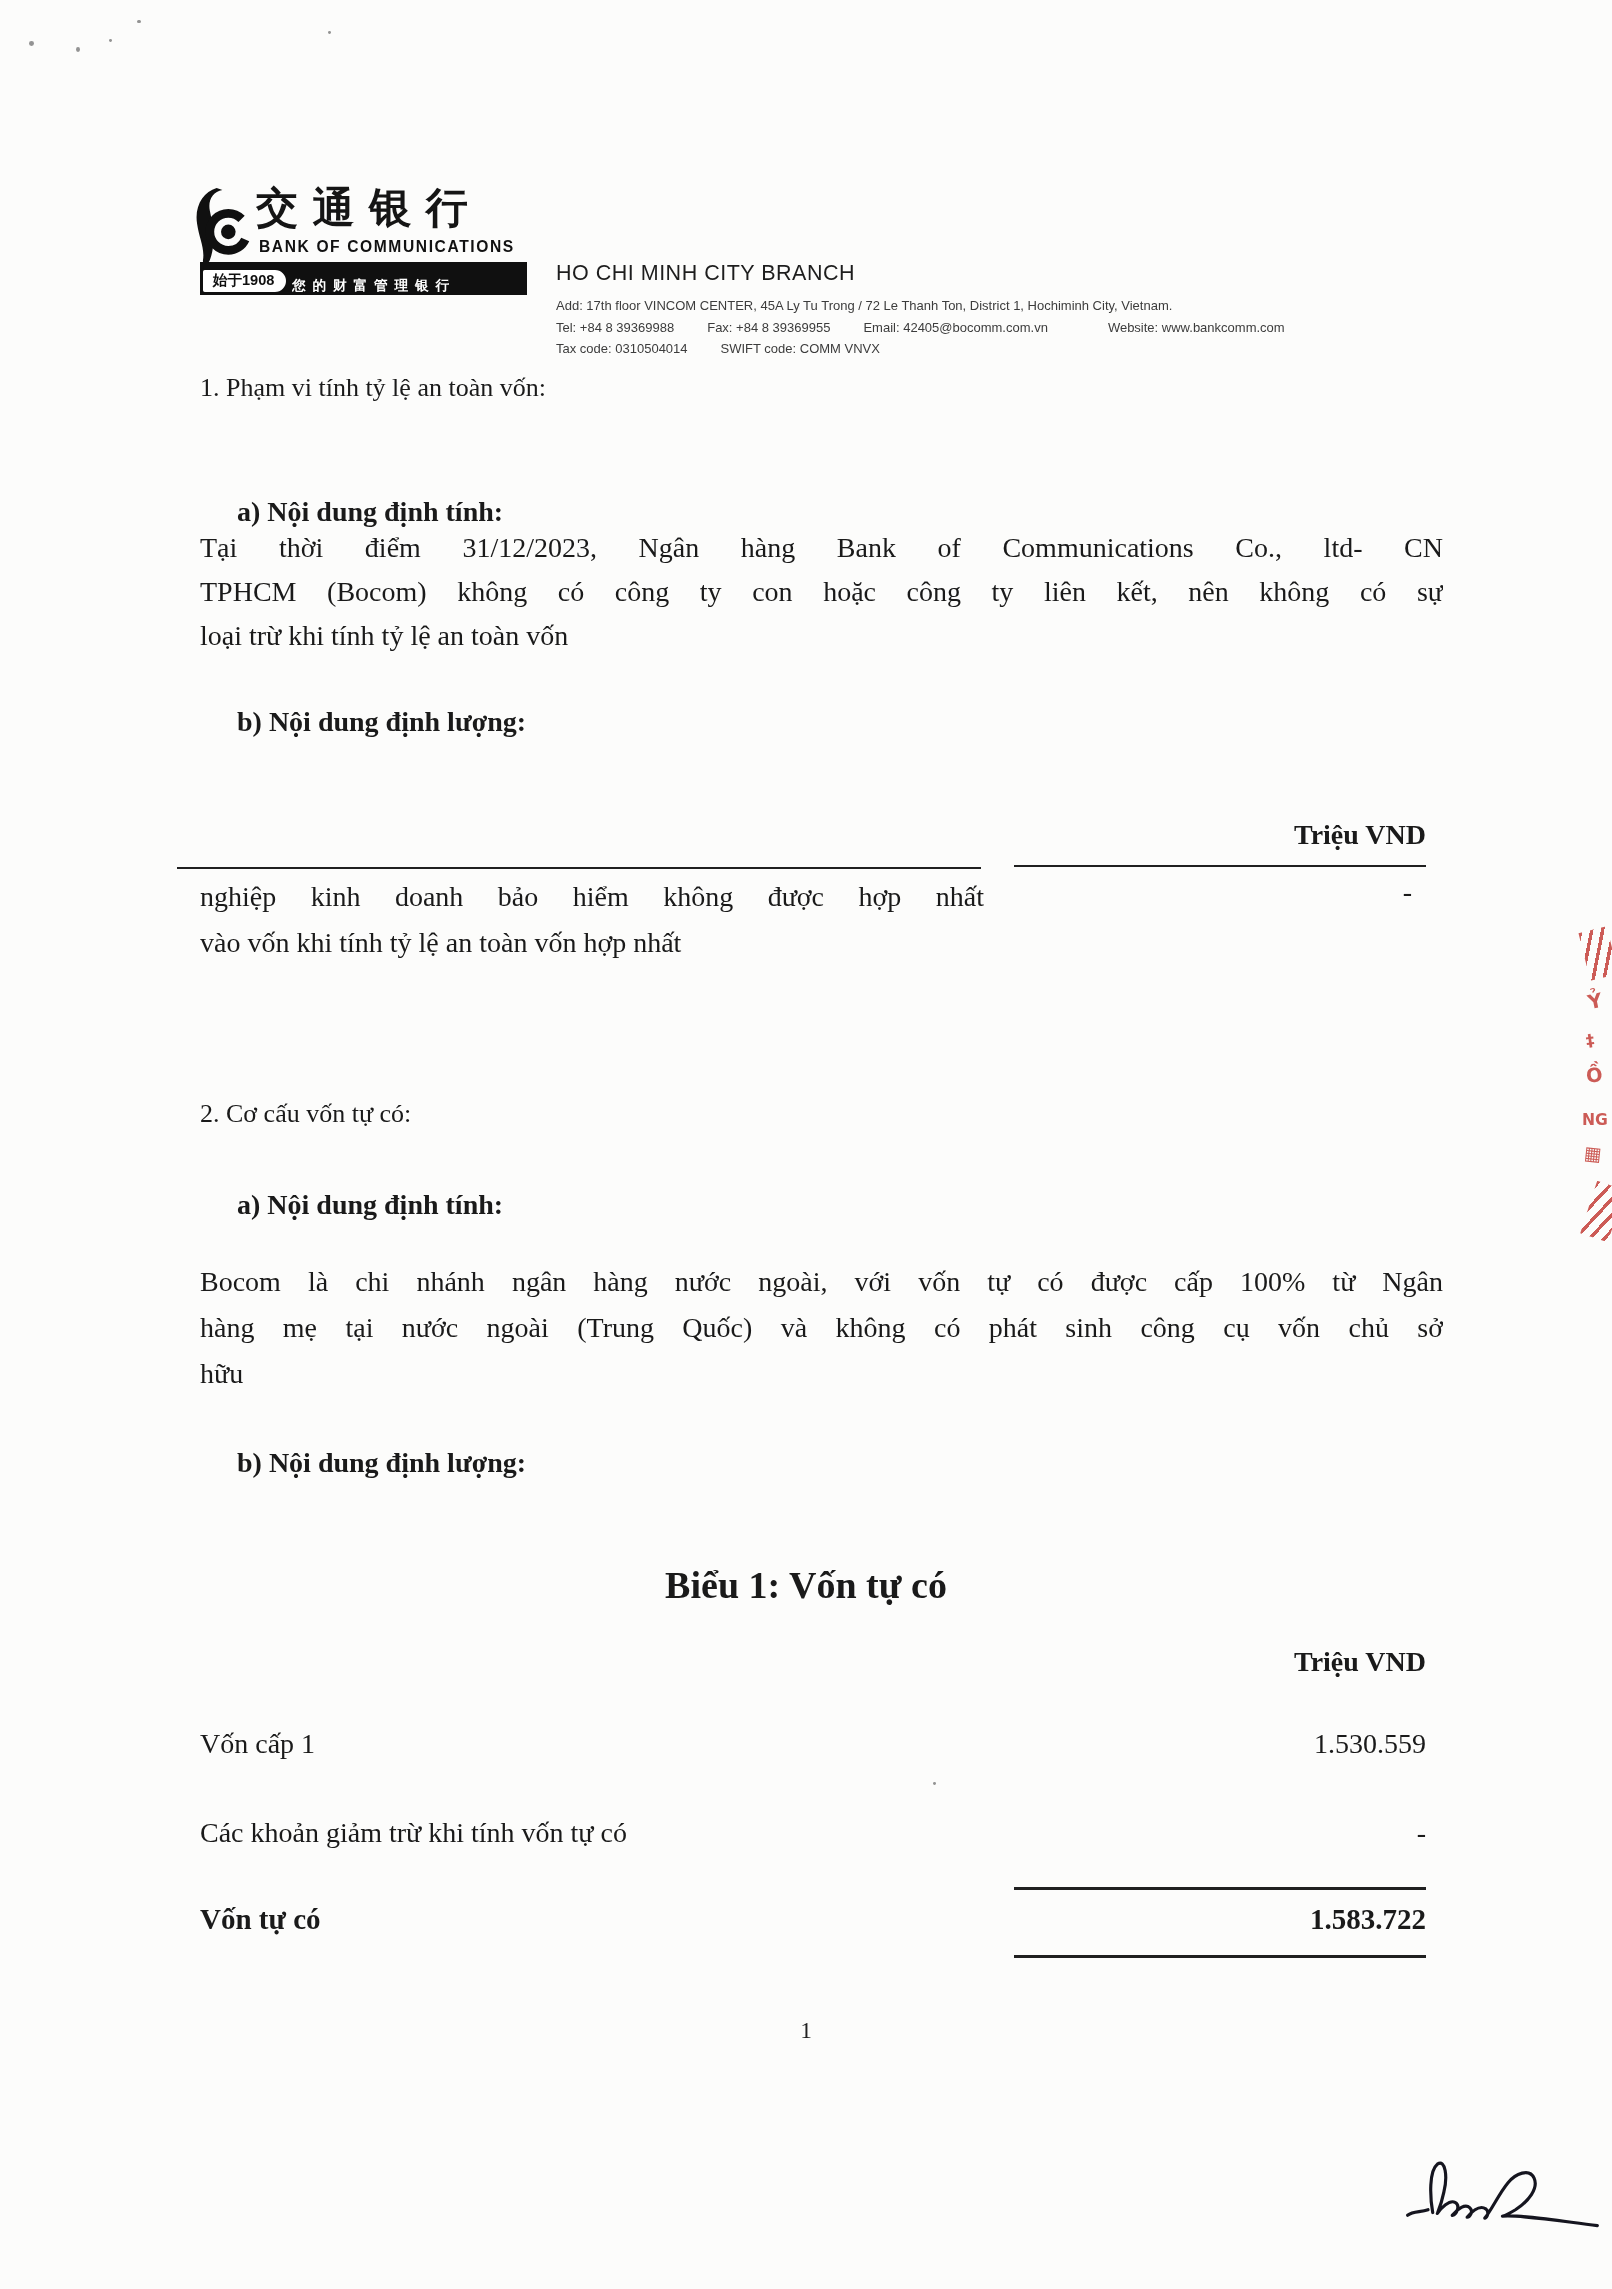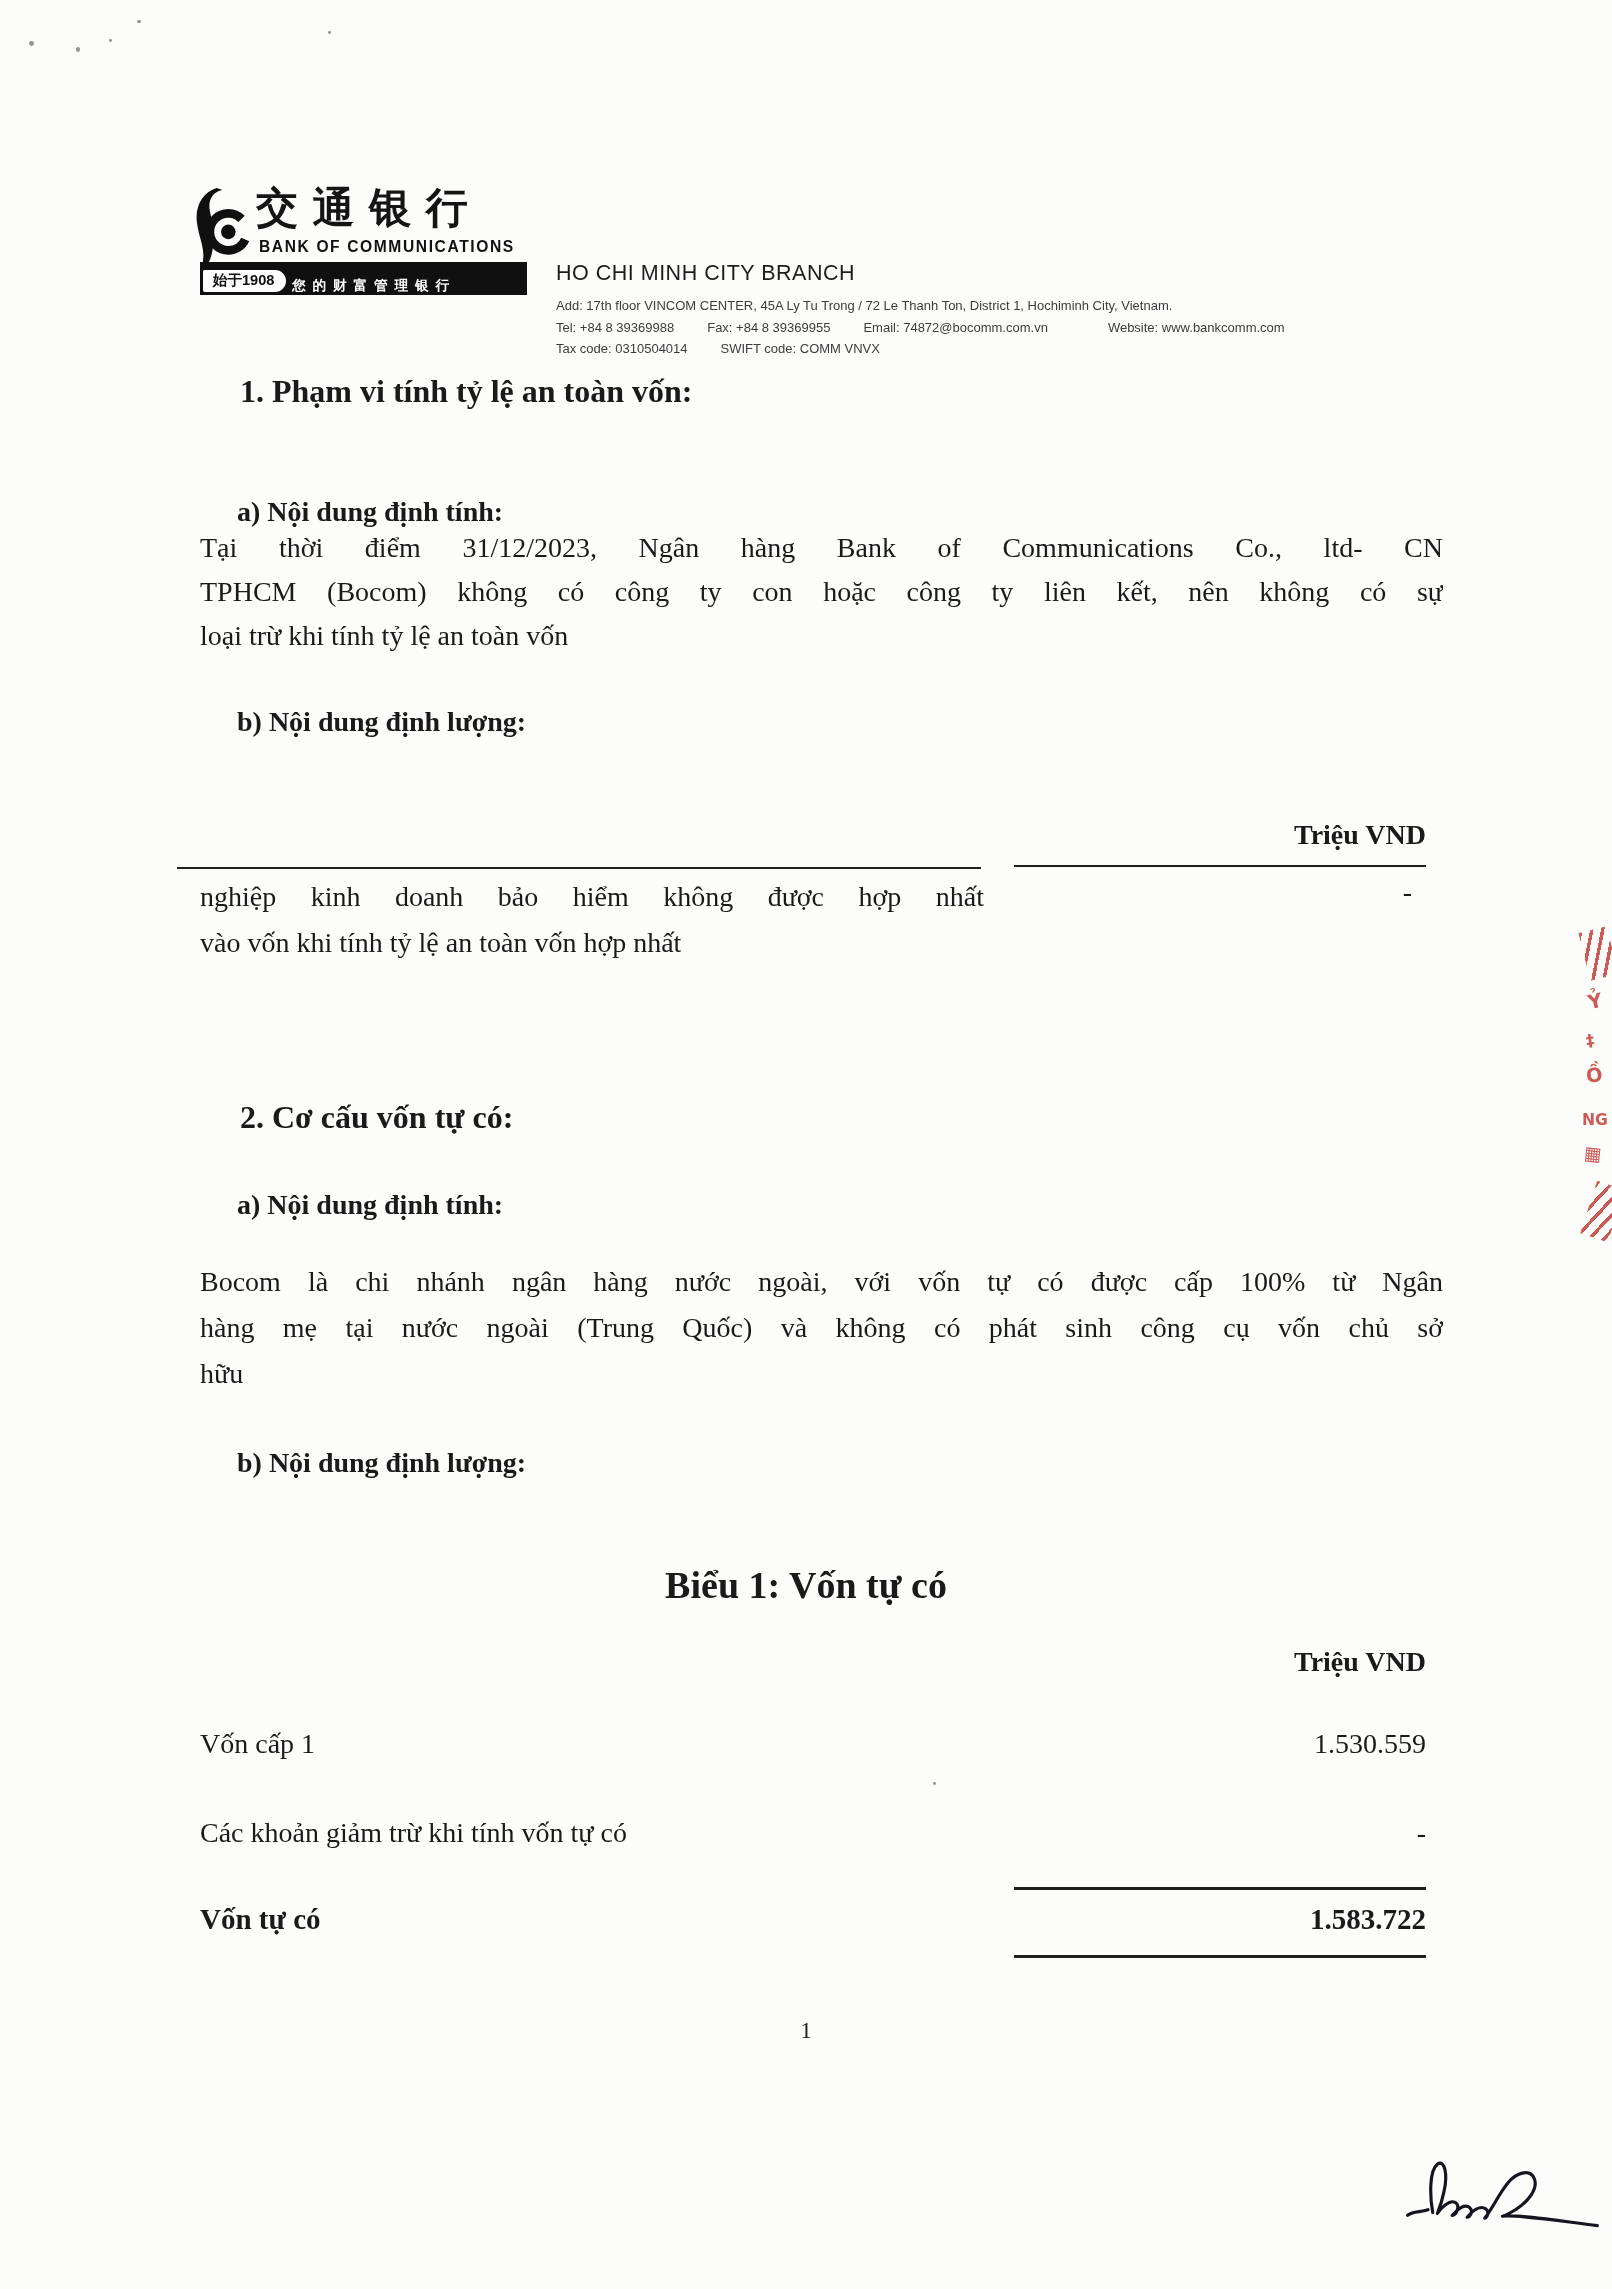--- a/index.html
+++ b/index.html
@@ -49,21 +49,21 @@
   }
   .contact{
     left:556px;top:295px;width:878px;
     font-family:"Liberation Sans","DejaVu Sans",sans-serif;
     font-size:13px;line-height:21.5px;color:#3c3c3c;white-space:nowrap;
   }
   .contact .gap-s{margin-right:33px;}
   .contact .gap-l{margin-right:60px;}
 
   
-  .h1{font-size:32px;font-weight:bold;white-space:nowrap;margin-left:40px;}
+  .h1{font-size:26px;font-weight:normal;white-space:nowrap;}
   .h2{font-size:28px;font-weight:bold;white-space:nowrap;margin-left:37px;}
   .para{width:1243px;font-size:28px;}
   .jline{text-align:justify;line-height:44px;height:44px;overflow:hidden;}
   .jline::after{content:"";display:inline-block;width:100%;height:0;}
   .lline{text-align:left;line-height:44px;height:44px;}
   .cell-para{width:784px;font-size:28px;}
   .cell-para .jline,.cell-para .lline{line-height:46px;height:46px;}
 
   .unit{font-size:28px;font-weight:bold;text-align:right;width:304px;}
   .num{font-size:28px;text-align:right;white-space:nowrap;}
@@ -114,21 +114,21 @@
 
   <div class="abs banner">
     <span class="banner-year">始于1908</span>
     <span class="banner-slogan">您的财富管理银行</span>
   </div>
 
   <div class="abs branch-name">HO CHI MINH CITY BRANCH</div>
   <div class="abs contact">
     <div>Add: 17th floor VINCOM CENTER, 45A Ly Tu Trong / 72 Le Thanh Ton, District 1, Hochiminh City, Vietnam.</div>
     <div>
-      <span class="gap-s">Tel:  +84 8 39369988</span><span class="gap-s">Fax: +84 8 39369955</span><span class="gap-l">Email: 74872@bocomm.com.vn</span><span>Website: www.bankcomm.com</span>
+      <span class="gap-s">Tel:  +84 8 39369988</span><span class="gap-s">Fax: +84 8 39369955</span><span class="gap-l">Email: 42405@bocomm.com.vn</span><span>Website: www.bankcomm.com</span>
     </div>
     <div>
       <span class="gap-s">Tax code: 0310504014</span><span>SWIFT code: COMM VNVX</span>
     </div>
   </div>
 
   <div class="abs h1" style="left:200px;top:373px;">1. Phạm vi tính tỷ lệ an toàn vốn:</div>
 
   <div class="abs h2" style="left:200px;top:496px;">a) Nội dung định tính:</div>
   <div class="abs para" style="left:200px;top:526px;">

